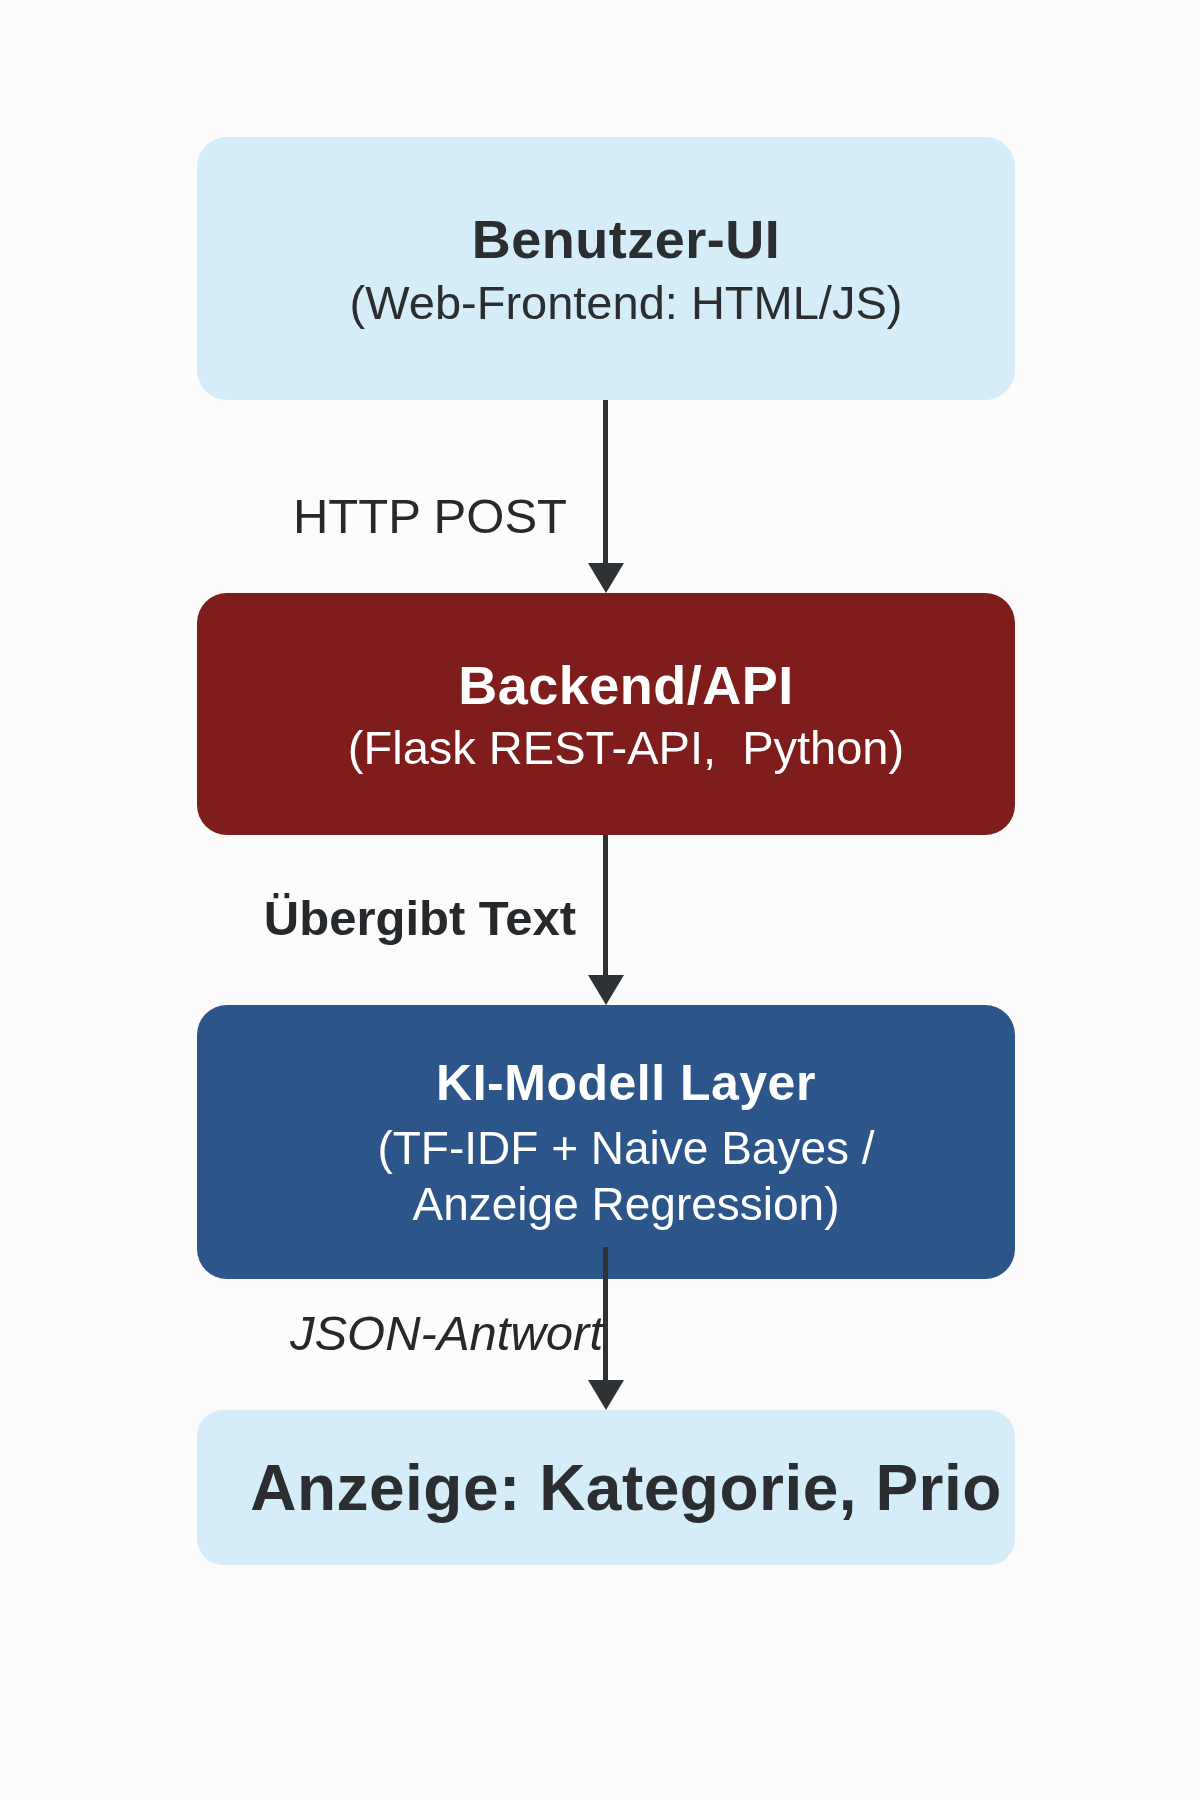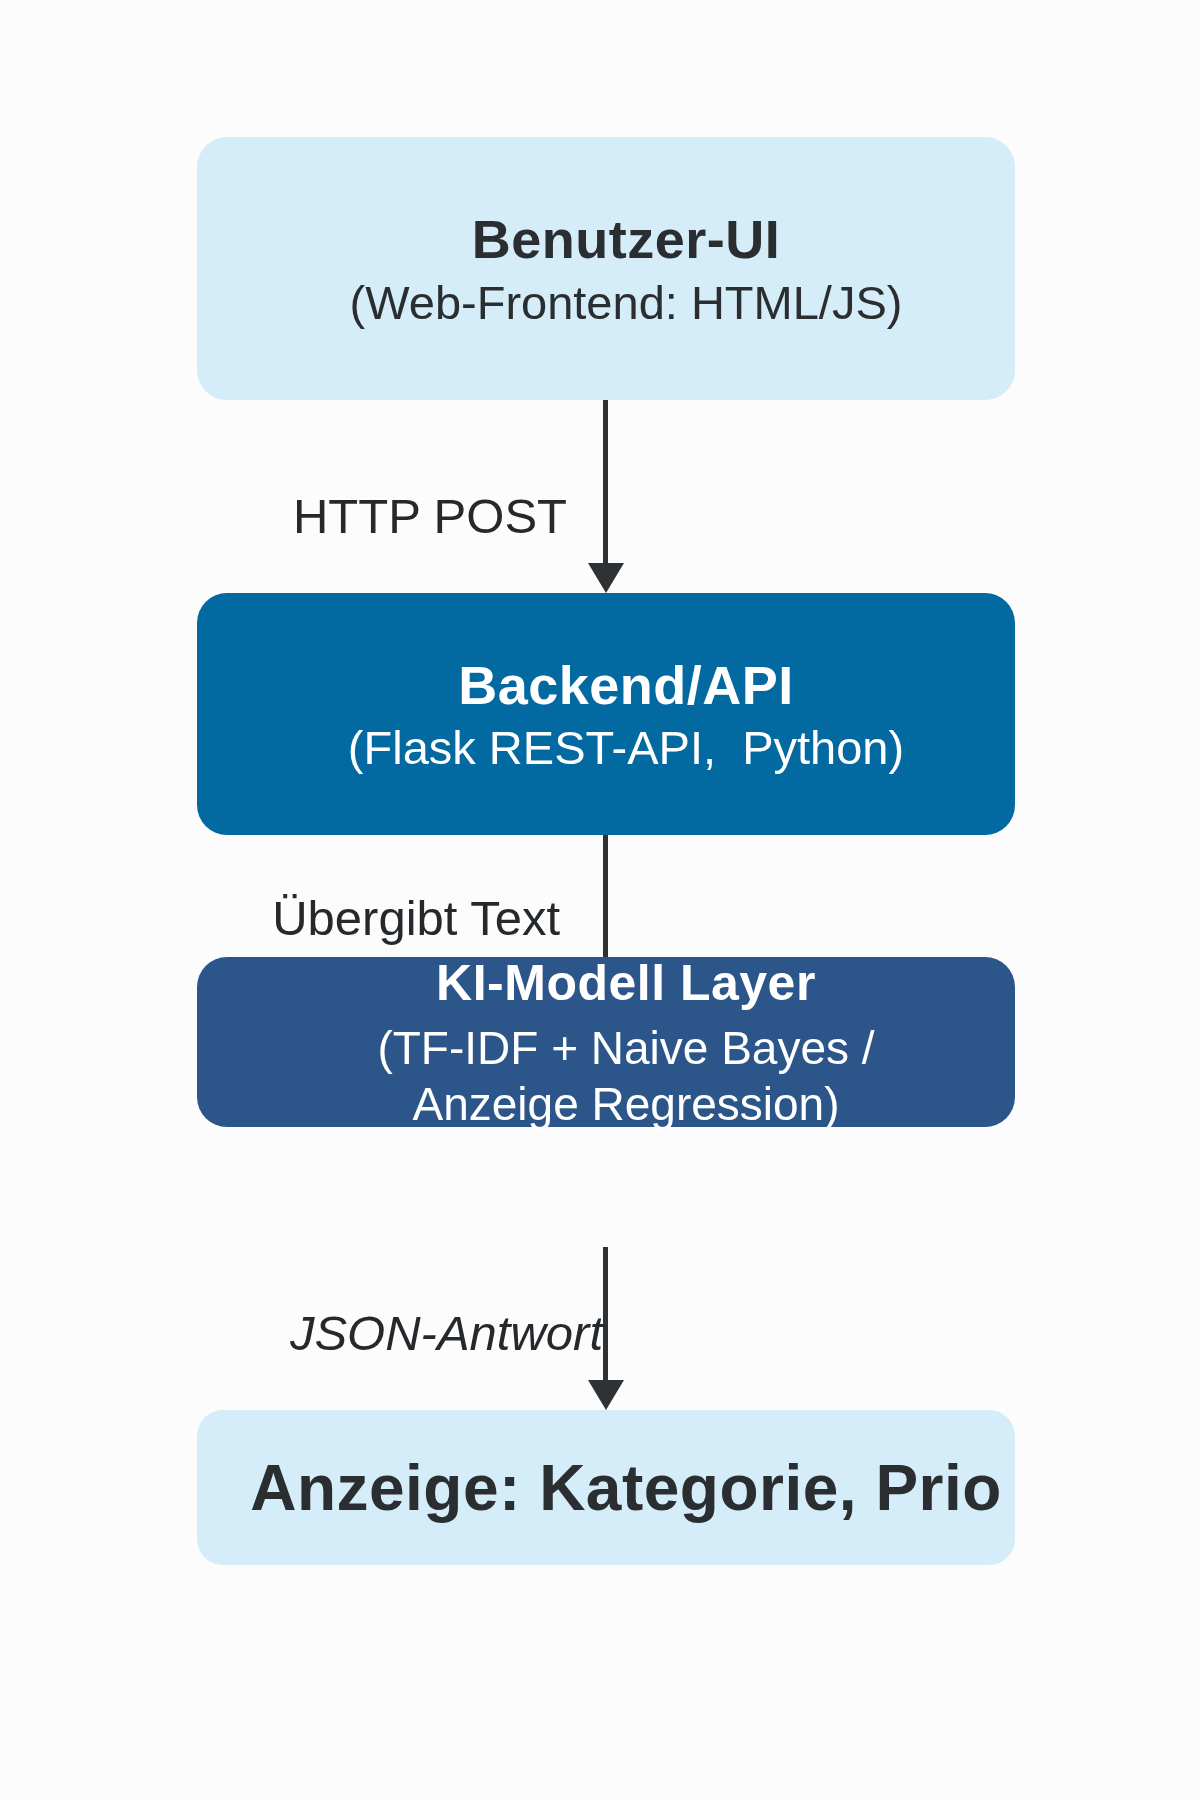--- a/index.html
+++ b/index.html
@@ -35,21 +35,21 @@
     letter-spacing: 0.5px;
   }
   .node-subtitle {
     font-weight: normal;
     font-size: 47px;
     line-height: 1.22;
     white-space: pre-line;
   }
   .node-frontend   { top: 137px;  height: 263px; }
   .node-backend    { top: 593px;  height: 242px; }
-  .node-model      { top: 957px; height: 170px; }
+  .node-model      { top: 1005px; height: 274px; }
   .node-model .node-title    { font-size: 50px; }
   .node-model .node-subtitle { font-size: 46px; margin-top: 6px; }
   .node-output     { top: 1410px; height: 155px; border-radius: 26px; }
   .node-output .node-title   { font-size: 64px; }
 
   .arrow-line {
     position: absolute;
     left: 603px;
     width: 5px;
     background: #2f3235;
@@ -74,38 +74,38 @@
 
   .edge-label {
     position: absolute;
     font-size: 49px;
     line-height: 1.2;
     color: #26292c;
     white-space: nowrap;
     text-align: right;
   }
   .label-1 { right: 633px; top: 487px; }
-  .label-2 { right: 640px; top: 889px; }
+  .label-2 { right: 624px; top: 889px; font-weight: bold; }
   .label-3 { right: 597px; top: 1304px; font-style: italic; }
 </style>
 </head>
 <body>
 
 <div class="canvas" style="background: rgb(252, 252, 253);">
 
   <div class="node node-frontend" style="background: rgb(213, 236, 249); color: rgb(43, 46, 49);">
     <div class="node-title">Benutzer-UI</div>
     <div class="node-subtitle">(Web-Frontend: HTML/JS)</div>
   </div>
 
   <div class="arrow-line line-1" style="background: rgb(47, 50, 53);"></div>
   <div class="arrow-head head-1" style="border-top-color: rgb(47, 50, 53);"></div>
   <div class="edge-label label-1" style="color: rgb(38, 41, 44);">HTTP POST</div>
 
-  <div class="node node-backend" style="background: #0369a1; color: rgb(255, 255, 255);">
+  <div class="node node-backend" style="background: #7f1d1d; color: rgb(255, 255, 255);">
     <div class="node-title">Backend/API</div>
     <div class="node-subtitle">(Flask REST-API,&nbsp; Python)</div>
   </div>
 
   <div class="arrow-line line-2" style="background: rgb(47, 50, 53);"></div>
   <div class="arrow-head head-2" style="border-top-color: rgb(47, 50, 53);"></div>
   <div class="edge-label label-2" style="color: rgb(38, 41, 44);">Übergibt Text</div>
 
   <div class="node node-model" style="background: rgb(44, 86, 138); color: rgb(255, 255, 255);">
     <div class="node-title">KI-Modell Layer</div>

